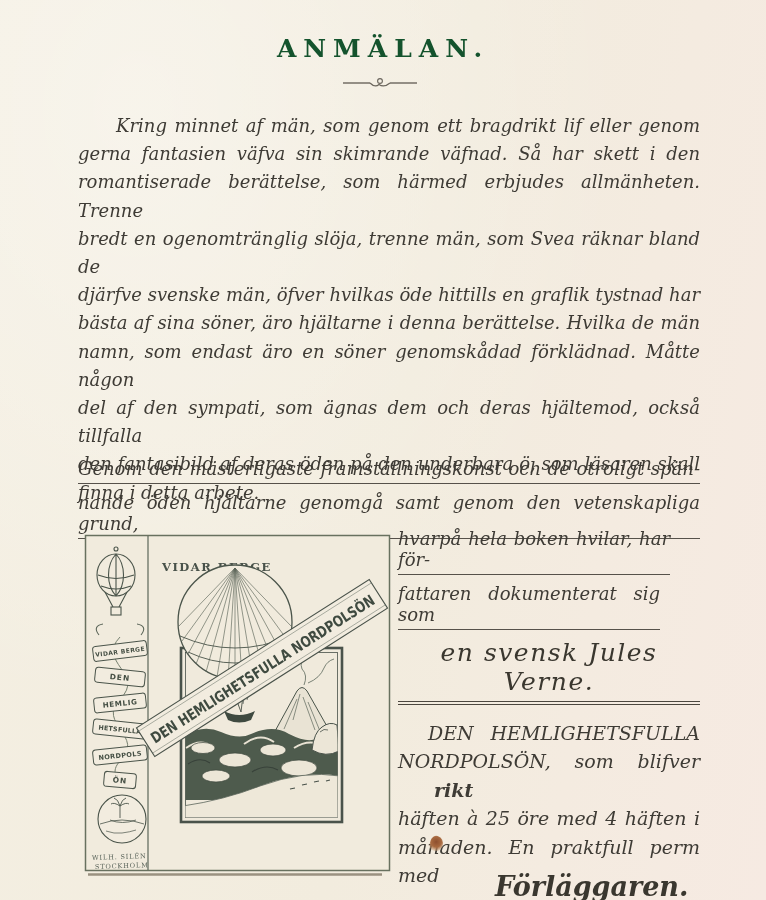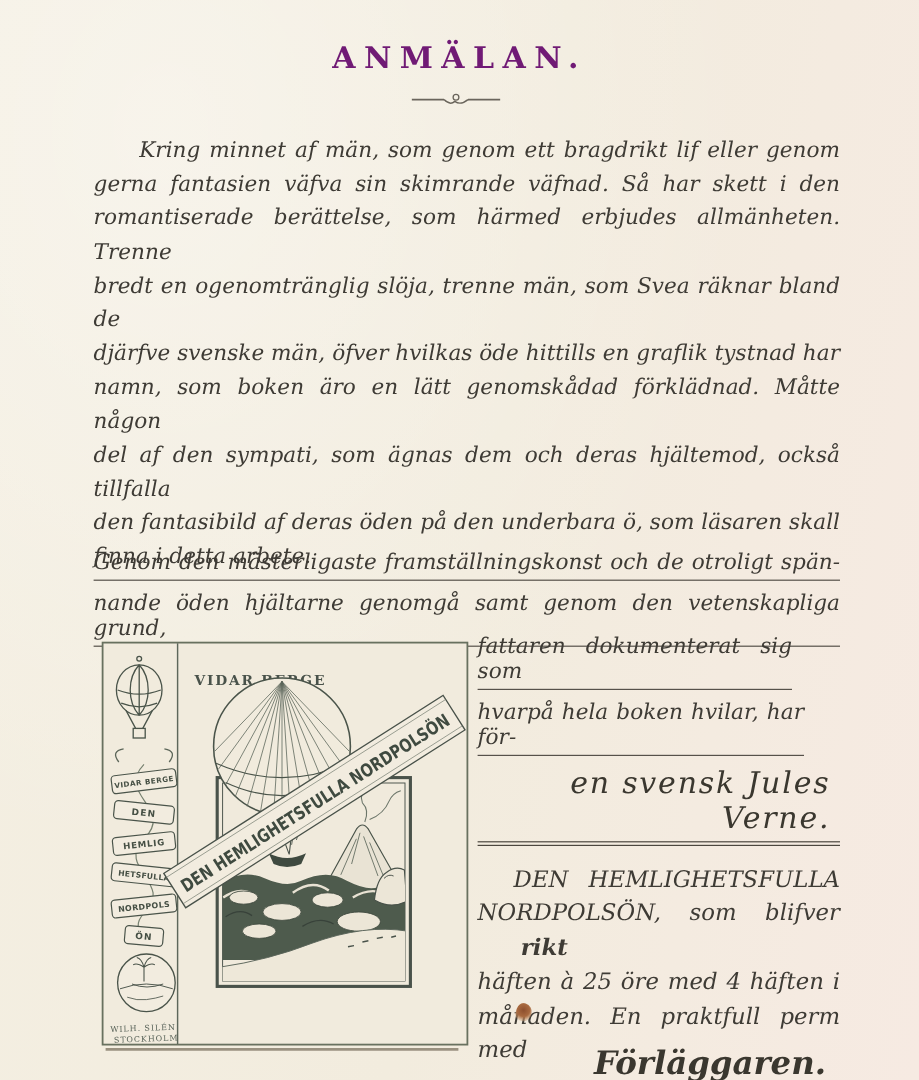--- a/index.html
+++ b/index.html
@@ -8,40 +8,40 @@
     font-family:"DejaVu Serif", serif;
     background:
       radial-gradient(ellipse at 18% 12%, rgba(255,255,255,.35), rgba(255,255,255,0) 55%),
       linear-gradient(100deg,#f4efe2 0%,#f2ecde 52%,#f6eae2 100%);
   }
   .page{position:relative;width:766px;height:900px;overflow:hidden;color:#3d3a34;}
   
   .title{
     position:absolute;left:0;top:34px;width:766px;margin:0;
     text-align:center;font-size:25px;font-weight:700;letter-spacing:7px;
-    color:#701a75;font-family:"DejaVu Serif",serif;
+    color:#14532d;font-family:"DejaVu Serif",serif;
   }
   .divider{position:absolute;left:343px;top:76px;}
   
   .intro{position:absolute;left:78px;top:112px;width:622px;
     font-style:italic;font-size:18px;color:#3e3b35;}
   .intro .ln{line-height:28.2px;}
   .jl{text-align:justify;text-align-last:justify;}
   .jl-left{text-align:left;text-align-last:left;}
   .indent{text-indent:38px;}
   
   .emph{position:absolute;left:78px;top:458px;width:622px;
     font-style:italic;font-size:18px;color:#3e3b35;}
   .uline{line-height:21px;border-bottom:1.5px solid #56514a;padding-bottom:3.5px;margin-bottom:8.5px;}
   
   .rcol{position:absolute;left:398px;top:528px;width:302px;
     font-style:italic;font-size:18px;color:#3e3b35;}
   .rcol .half3{width:272px;}
   .rcol .half4{width:262px;}
-  .verne-wrap{text-align:right;margin-top:8px;}
+  .verne-wrap{text-align:center;margin-top:8px;}
   .verne{
     display:inline-block;font-style:italic;font-size:25px;letter-spacing:1.5px;
     color:#3a372f;border-bottom:4px double #4c473f;padding:0 8px 5px 8px;
   }
   .promo{margin-top:14px;font-size:19px;}
   .promo .ln{line-height:28.4px;}
   .promo b{font-weight:700;margin-left:36px;}
   .signature{
     position:absolute;left:495px;top:871px;white-space:nowrap;
     font-style:italic;font-weight:700;font-size:27px;color:#3a372f;
@@ -68,34 +68,35 @@
     <path d="M27,7 Q32,12 36,8.5 Q41,12 47,7" fill="none" stroke="#6a655c" stroke-width="1.2"></path>
     <circle cx="37" cy="5" r="2.4" fill="none" stroke="#6a655c" stroke-width="1.1"></circle>
   </svg>
 
   <div class="intro">
     <div class="ln jl indent">Kring minnet af män, som genom ett bragdrikt lif eller genom</div>
     <div class="ln jl">gerna fantasien väfva sin skimrande väfnad.  Så har skett i den</div>
     <div class="ln jl">romantiserade berättelse, som härmed erbjudes allmänheten.  Trenne</div>
     <div class="ln jl">bredt en ogenomtränglig slöja, trenne män, som Svea räknar bland de</div>
     <div class="ln jl">djärfve svenske män, öfver hvilkas öde hittills en graflik tystnad har</div>
-    <div class="ln jl">namn, som boken äro en lätt genomskådad förklädnad.  Måtte någon</div>
+    <div class="ln jl">bästa af sina söner, äro hjältarne i denna berättelse.  Hvilka de män</div>
+    <div class="ln jl">namn, som endast äro en söner genomskådad förklädnad.  Måtte någon</div>
     <div class="ln jl">del af den sympati, som ägnas dem och deras hjältemod, också tillfalla</div>
     <div class="ln jl">den fantasibild af deras öden på den underbara ö, som läsaren skall</div>
     <div class="ln jl jl-left">finna i detta arbete.</div>
   </div>
 
   <div class="emph">
     <div class="uline jl">Genom den mästerligaste framställningskonst och de otroligt spän-</div>
     <div class="uline jl">nande öden hjältarne genomgå samt genom den vetenskapliga grund,</div>
   </div>
 
   <div class="rcol">
+    <div class="uline jl half3">hvarpå hela boken hvilar, har för-</div>
     <div class="uline jl half4">fattaren dokumenterat sig som</div>
-    <div class="uline jl half3">hvarpå hela boken hvilar, har för-</div>
 
     <div class="verne-wrap">
       <span class="verne">en svensk Jules Verne.</span>
     </div>
 
     <div class="promo">
       <div class="ln jl" style="text-indent:30px">DEN  HEMLIGHETSFULLA</div>
       <div class="ln jl"><span>NORDPOLSÖN, som blifver </span><b>rikt</b></div>
       <div class="ln jl">häften à 25 öre med 4 häften i</div>
       <div class="ln jl">månaden.  En praktfull perm med</div>

